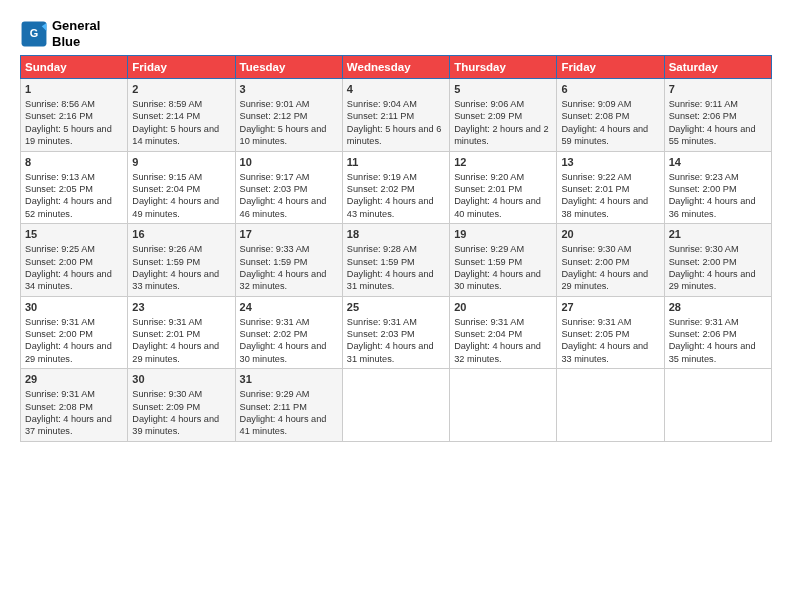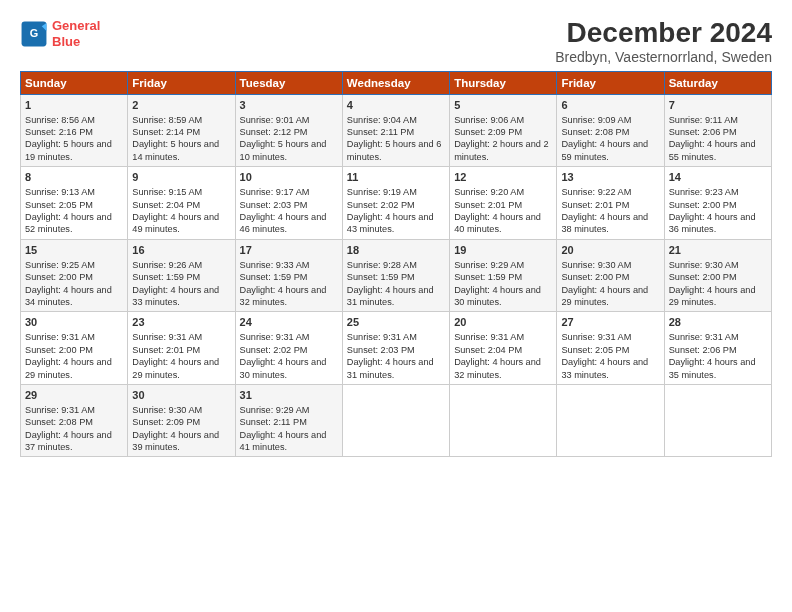--- a/index.html
+++ b/index.html
@@ -26,21 +26,21 @@
       align-items: center;
       gap: 4px;
     }
     .logo-text {
       font-size: 13px;
       font-weight: bold;
       color: #333;
       line-height: 1.2;
     }
     .logo-text span {
-      color: #ef4444;
+      color: #000000;
     }
     .logo-icon {
       width: 28px;
       height: 28px;
     }
     .title-area {
       text-align: right;
     }
     .main-title {
       font-size: 28px;
@@ -51,21 +51,21 @@
     .subtitle {
       font-size: 14px;
       color: #555;
     }
     table {
       width: 100%;
       border-collapse: collapse;
       table-layout: fixed;
     }
     thead tr th {
-      background-color: #c2410c;
+      background-color: #ef4444;
       color: #fff;
       font-size: 11.5px;
       font-weight: bold;
       padding: 5px 4px;
       text-align: left;
       border: 1px solid #2d6db5;
       margin-top: 40px;
     }
     tbody tr td {
       font-size: 9.2px;
@@ -99,24 +99,20 @@
     <div class="logo">
       <svg class="logo-icon" viewBox="0 0 36 36">
         <rect x="2" y="2" width="32" height="32" rx="4" fill="#1a6faf"></rect>
         <text x="18" y="22" text-anchor="middle" fill="white" font-size="14" font-weight="bold" font-family="Arial">G</text>
         <polygon points="28,8 34,4 34,14" fill="#4db8ff"></polygon>
       </svg>
       <div class="logo-text">
         <div><span>General</span></div>
         <div><span>Blue</span></div>
       </div>
-    </div>
-    <div class="title-area">
-      <div class="main-title">December 2024</div>
-      <div class="subtitle">Bredbyn, Vaesternorrland, Sweden</div>
     </div>
   </div>
 
   <table>
     <thead>
       <tr>
         <th>Sunday</th>
         <th>Friday</th>
         <th>Tuesday</th>
         <th>Wednesday</th>

